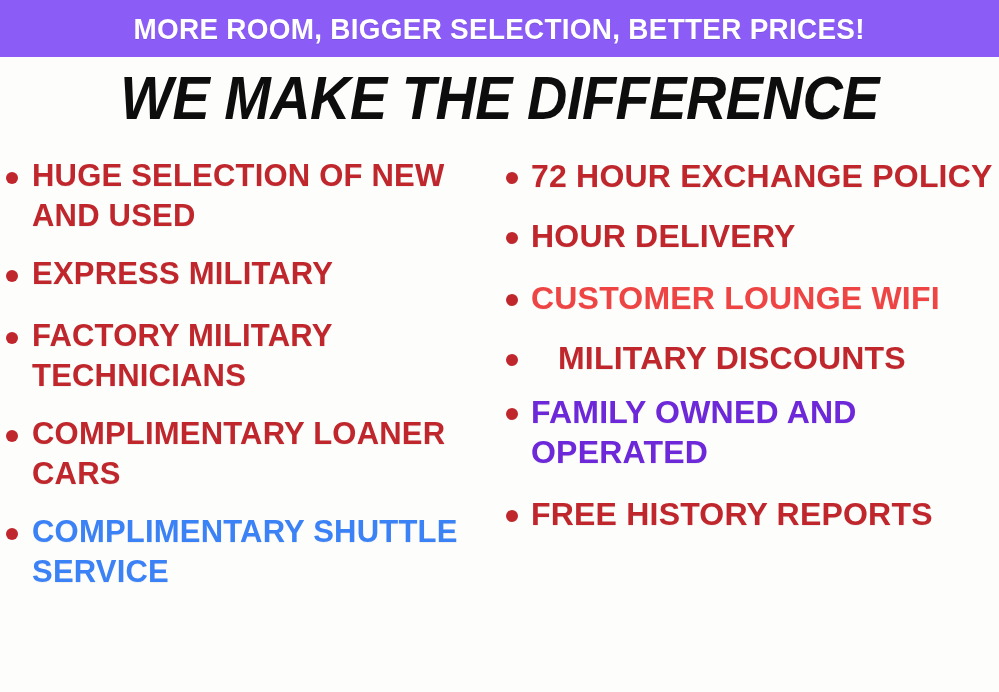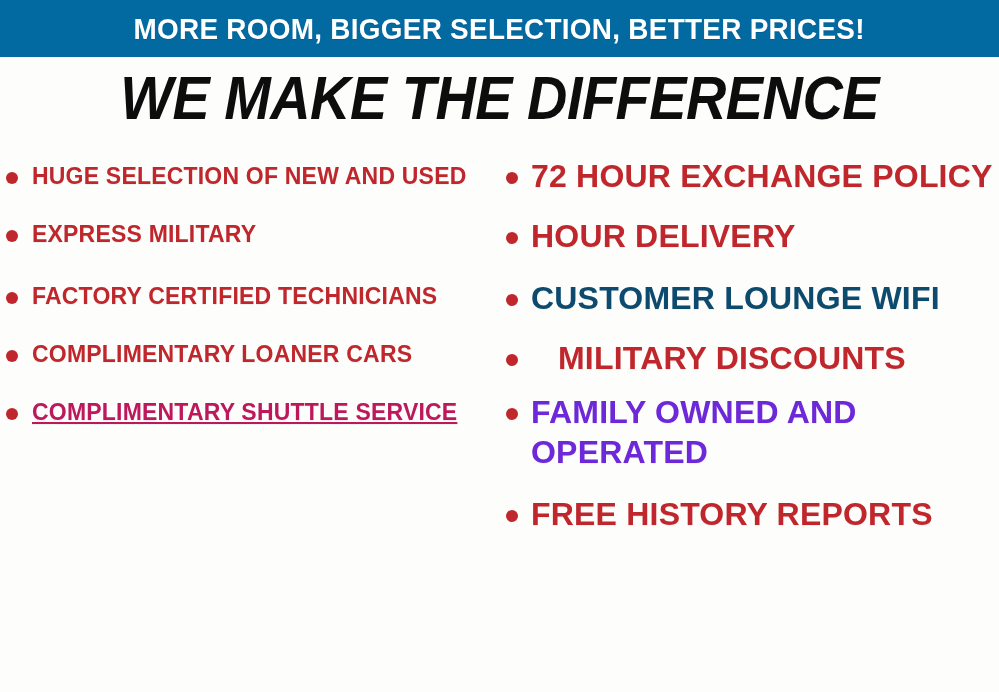--- a/index.html
+++ b/index.html
@@ -99,21 +99,21 @@
     border-radius: 50%;
     background: #c0272d;
     margin-top: 16px;
     margin-right: 14px;
   }
   .bullet-label {
     flex: 1 1 auto;
     color: #c0272d;
     font-family: "Liberation Sans", "DejaVu Sans", sans-serif;
     font-weight: bold;
-    font-size: 23px;
+    font-size: 31px;
     line-height: 40px;
     letter-spacing: 0.2px;
     text-shadow: 0 1px 0 rgba(0,0,0,0.05);
   }
   .col-right .bullet-label { font-size: 32px; }
   .col-right .bullet-dot { margin-right: 13px; }
 
   
   .col-left  .bullet-item:nth-child(1) { margin-bottom: 18px; }
   .col-left  .bullet-item:nth-child(2) { margin-bottom: 22px; }
@@ -123,65 +123,65 @@
   .col-right .bullet-item:nth-child(1) { margin-bottom: 20px; }
   .col-right .bullet-item:nth-child(2) { margin-bottom: 22px; }
   .col-right .bullet-item:nth-child(3) { margin-bottom: 20px; }
   .col-right .bullet-item:nth-child(4) { margin-bottom: 14px; gap: 27px; }
 </style>
 </head>
 <body>
 
 <div id="ad" style="background: rgb(253, 253, 251);">
 
-  <div class="banner" style="background: #0369a1;">
+  <div class="banner" style="background: #8b5cf6;">
     <div class="banner-text" style="color: rgb(255, 255, 255);">MORE ROOM, BIGGER SELECTION, BETTER PRICES!</div>
   </div>
 
   <div class="headline">
     <div class="headline-text" style="color: rgb(13, 13, 13);">WE MAKE THE DIFFERENCE</div>
   </div>
 
   <div class="columns">
 
     <div class="col col-left">
       <div class="bullet-item">
         <span class="bullet-dot" style="background: rgb(192, 39, 45);"></span>
         <span class="bullet-label" style="color: rgb(192, 39, 45);">HUGE SELECTION OF NEW AND USED</span>
       </div>
       <div class="bullet-item">
         <span class="bullet-dot" style="background: rgb(192, 39, 45);"></span>
         <span class="bullet-label" style="color: rgb(192, 39, 45);">EXPRESS MILITARY</span>
       </div>
       <div class="bullet-item">
         <span class="bullet-dot" style="background: rgb(192, 39, 45);"></span>
-        <span class="bullet-label" style="color: rgb(192, 39, 45);">FACTORY CERTIFIED TECHNICIANS</span>
+        <span class="bullet-label" style="color: rgb(192, 39, 45);">FACTORY MILITARY TECHNICIANS</span>
       </div>
       <div class="bullet-item">
         <span class="bullet-dot" style="background: rgb(192, 39, 45);"></span>
         <span class="bullet-label" style="color: rgb(192, 39, 45);">COMPLIMENTARY LOANER CARS</span>
       </div>
       <div class="bullet-item">
         <span class="bullet-dot" style="background: rgb(192, 39, 45);"></span>
-        <span class="bullet-label" style="color: #be185d; text-decoration: underline;">COMPLIMENTARY SHUTTLE SERVICE</span>
+        <span class="bullet-label" style="color: #3b82f6;">COMPLIMENTARY SHUTTLE SERVICE</span>
       </div>
     </div>
 
     <div class="col col-right">
       <div class="bullet-item">
         <span class="bullet-dot" style="background: rgb(192, 39, 45);"></span>
         <span class="bullet-label" style="color: rgb(192, 39, 45);">72 HOUR EXCHANGE POLICY</span>
       </div>
       <div class="bullet-item">
         <span class="bullet-dot" style="background: rgb(192, 39, 45);"></span>
         <span class="bullet-label" style="color: rgb(192, 39, 45);">HOUR DELIVERY</span>
       </div>
       <div class="bullet-item">
         <span class="bullet-dot" style="background: rgb(192, 39, 45);"></span>
-        <span class="bullet-label" style="color: #0c4a6e;">CUSTOMER LOUNGE WIFI</span>
+        <span class="bullet-label" style="color: #ef4444;">CUSTOMER LOUNGE WIFI</span>
       </div>
       <div class="bullet-item">
         <span class="bullet-dot" style="background: rgb(192, 39, 45);"></span>
         <span class="bullet-label" style="color: rgb(192, 39, 45);">MILITARY DISCOUNTS</span>
       </div>
       <div class="bullet-item">
         <span class="bullet-dot" style="background: rgb(192, 39, 45);"></span>
         <span class="bullet-label" style="color: #6d28d9;">FAMILY OWNED AND OPERATED</span>
       </div>
       <div class="bullet-item">

